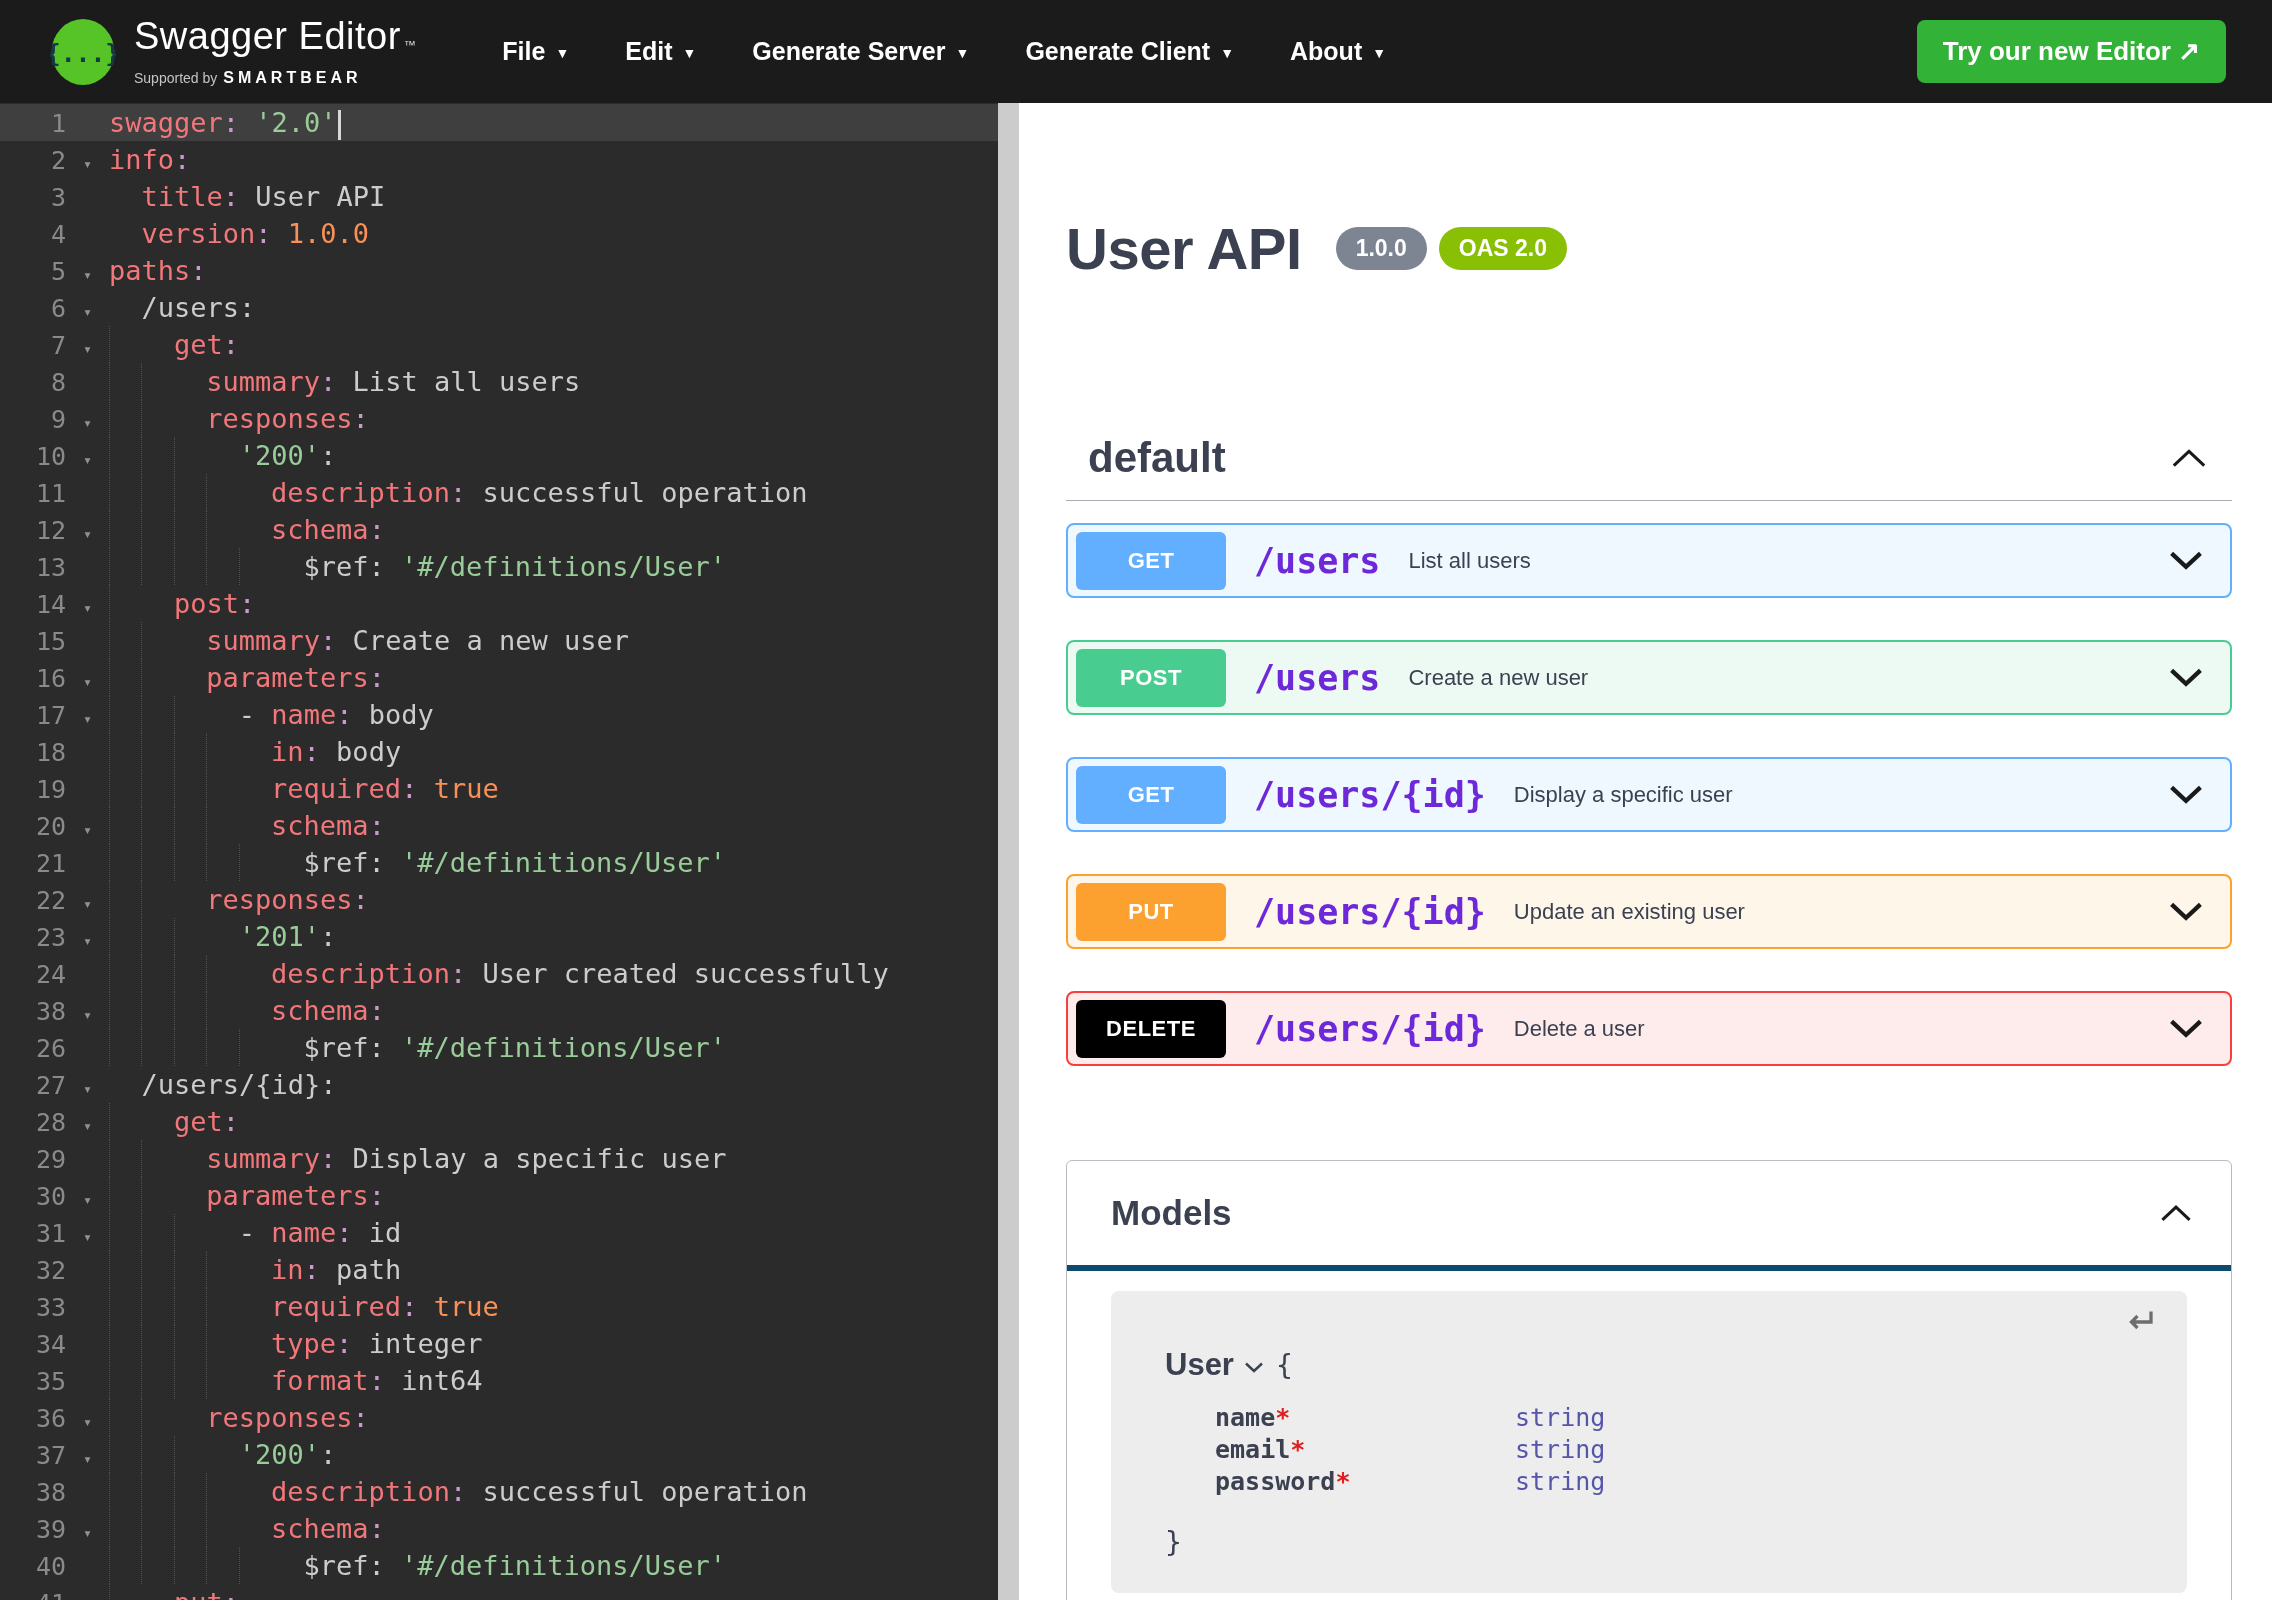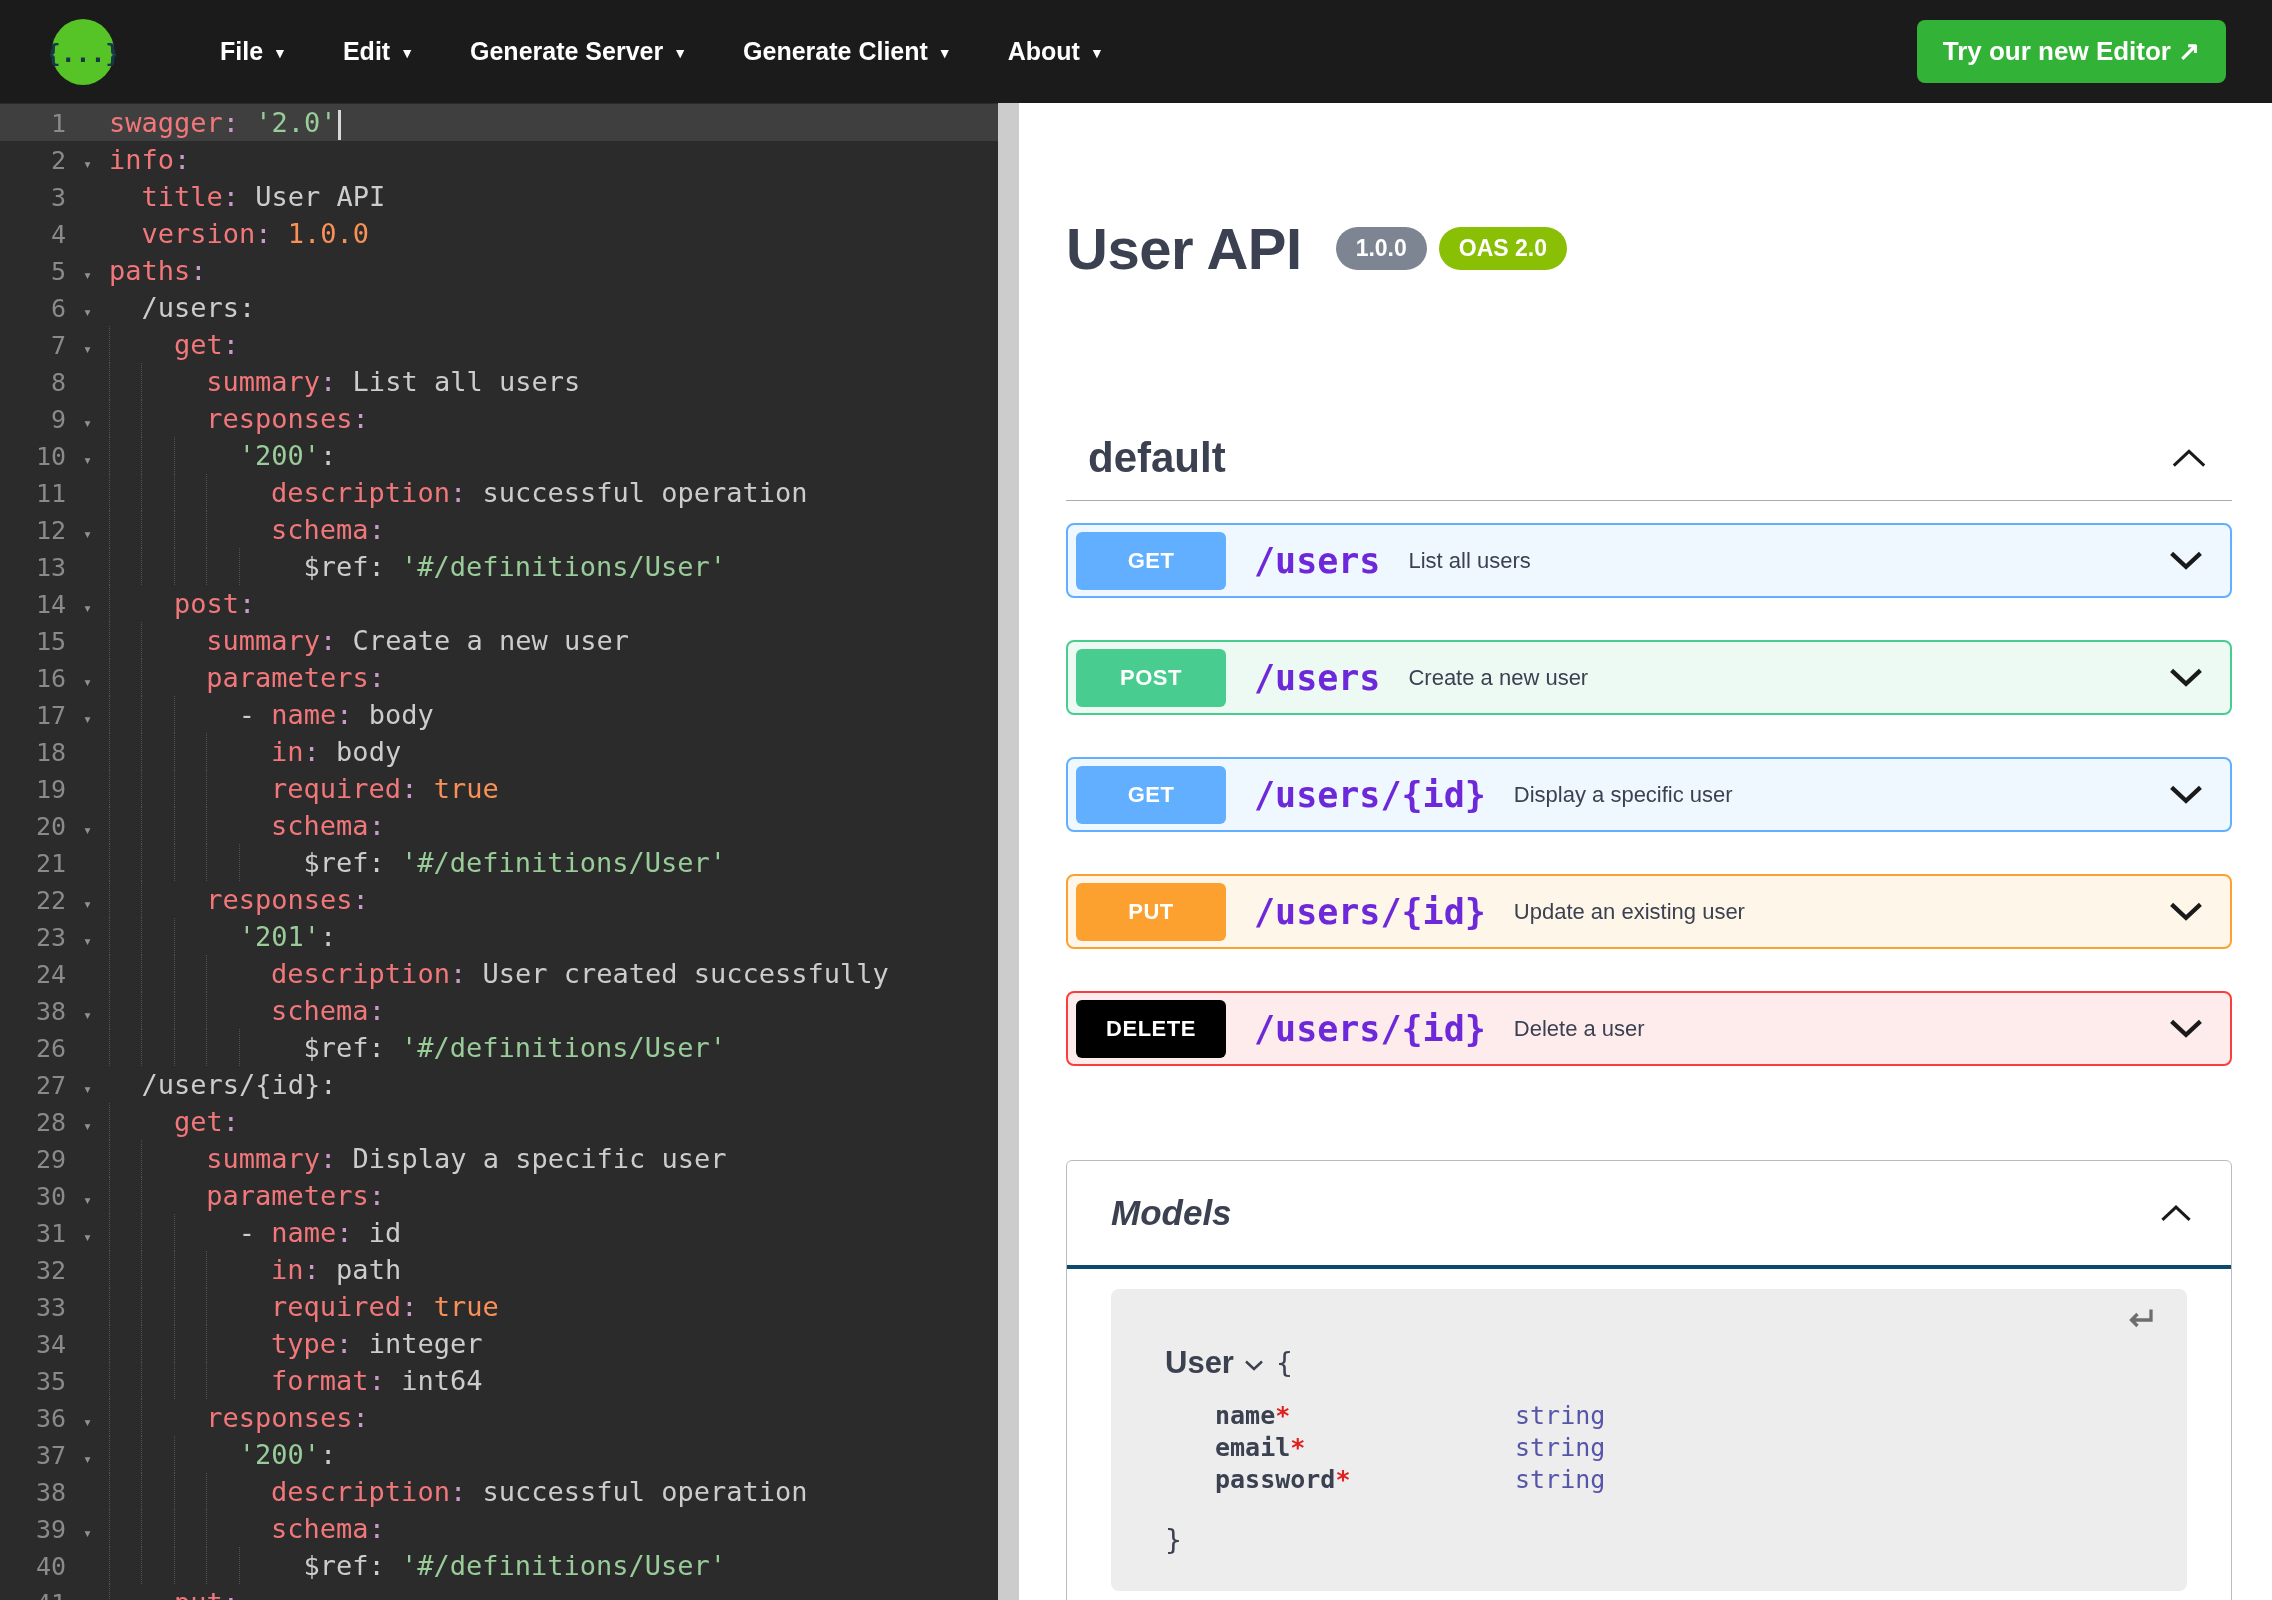--- a/index.html
+++ b/index.html
@@ -62,21 +62,21 @@
         margin-bottom:42px; padding:0 26px 0 8px; cursor:pointer; }
   .op-method { min-width:150px; height:58px; border-radius:6px; color:#fff;
                font-size:22px; font-weight:700; letter-spacing:.5px;
                display:flex; align-items:center; justify-content:center; }
   .op-path { margin-left:28px; font-family:"DejaVu Sans Mono",monospace; font-weight:700;
              font-size:35px; color:#6d28d9; }
   .op-desc { margin-left:28px; font-size:22px; color:#3b4151; flex:1; }
 
   .models { border:1px solid #b9bcc2; border-radius:6px; margin-top:94px; min-height:480px; }
   .models-header { display:flex; align-items:center; justify-content:space-between;
-                   padding:32px 38px 32px 44px; border-bottom:4px solid #0c4a6e; cursor:pointer;font-style:italic; }
+                   padding:32px 38px 32px 44px; border-bottom:6px solid #0c4a6e; cursor:pointer; }
   .models-header h4 { font-size:35px; font-weight:700; color:#3b4151; }
   .model-box { margin:20px 44px 0 44px; background:#ededed; border-radius:8px;
                position:relative; padding:16px 28px 34px 54px; }
   .return-icon { position:absolute; top:16px; right:30px; cursor:pointer; }
   .model-title { margin-top:40px; display:flex; align-items:center; color:#3b4151; }
   .model-name { font-size:31px; font-weight:700; }
   .model-title .chev { margin:4px 12px 0 10px; cursor:pointer; }
   .brace { font-family:"DejaVu Sans Mono",monospace; font-size:28px; color:#3b4151; }
   .prop-grid { margin:20px 0 0 50px; display:grid; grid-template-columns:300px auto;
                row-gap:3px; font-family:"DejaVu Sans Mono",monospace; font-size:25px; }
@@ -87,20 +87,24 @@
 </style>
 </head>
 <body>
 
 <header class="navbar">
   <div class="brand">
     <svg class="logo-svg" viewBox="0 0 40 40">
       <ellipse cx="20" cy="20" rx="19" ry="20" fill="#56c327"></ellipse>
       <text x="20" y="26" text-anchor="middle" font-family="DejaVu Sans Mono, monospace" font-size="15" font-weight="bold" fill="#173647">{...}</text>
     </svg>
+    <div class="brand-text">
+      <div class="brand-name"><span>Swagger Editor</span><span class="brand-tm">™</span></div>
+      <div class="brand-sub"><span>Supported by</span><b>SMARTBEAR</b></div>
+    </div>
   </div>
   <nav class="menu">
     <div class="menu-item">
         <span>File</span>
         <span class="menu-caret">▼</span>
       </div>
     <div class="menu-item">
         <span>Edit</span>
         <span class="menu-caret">▼</span>
       </div>

